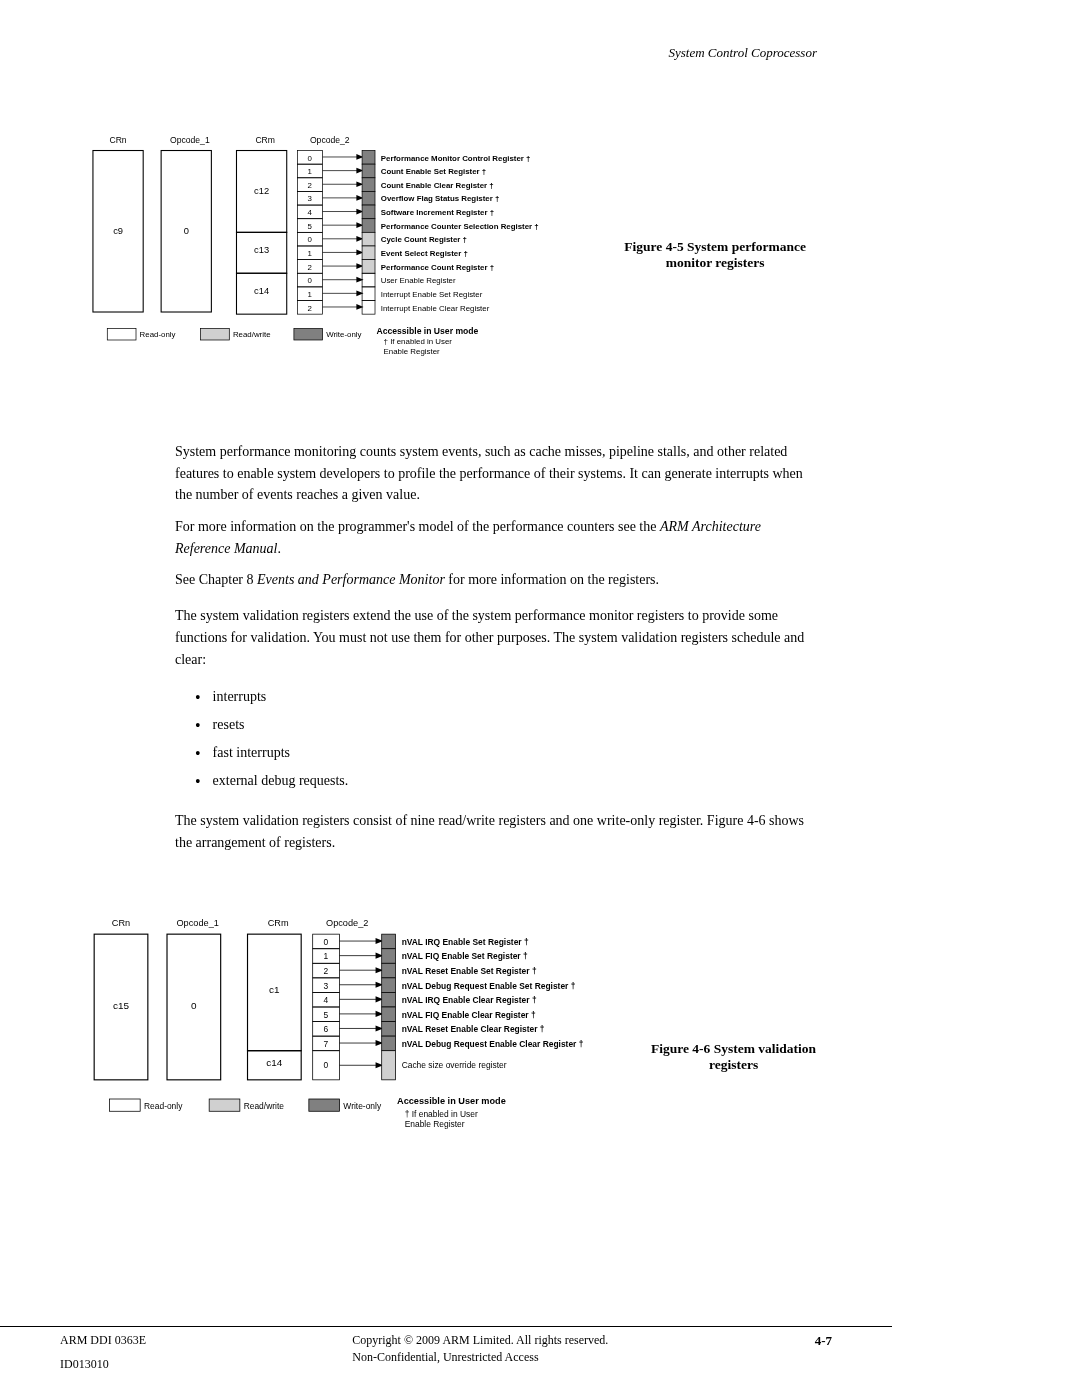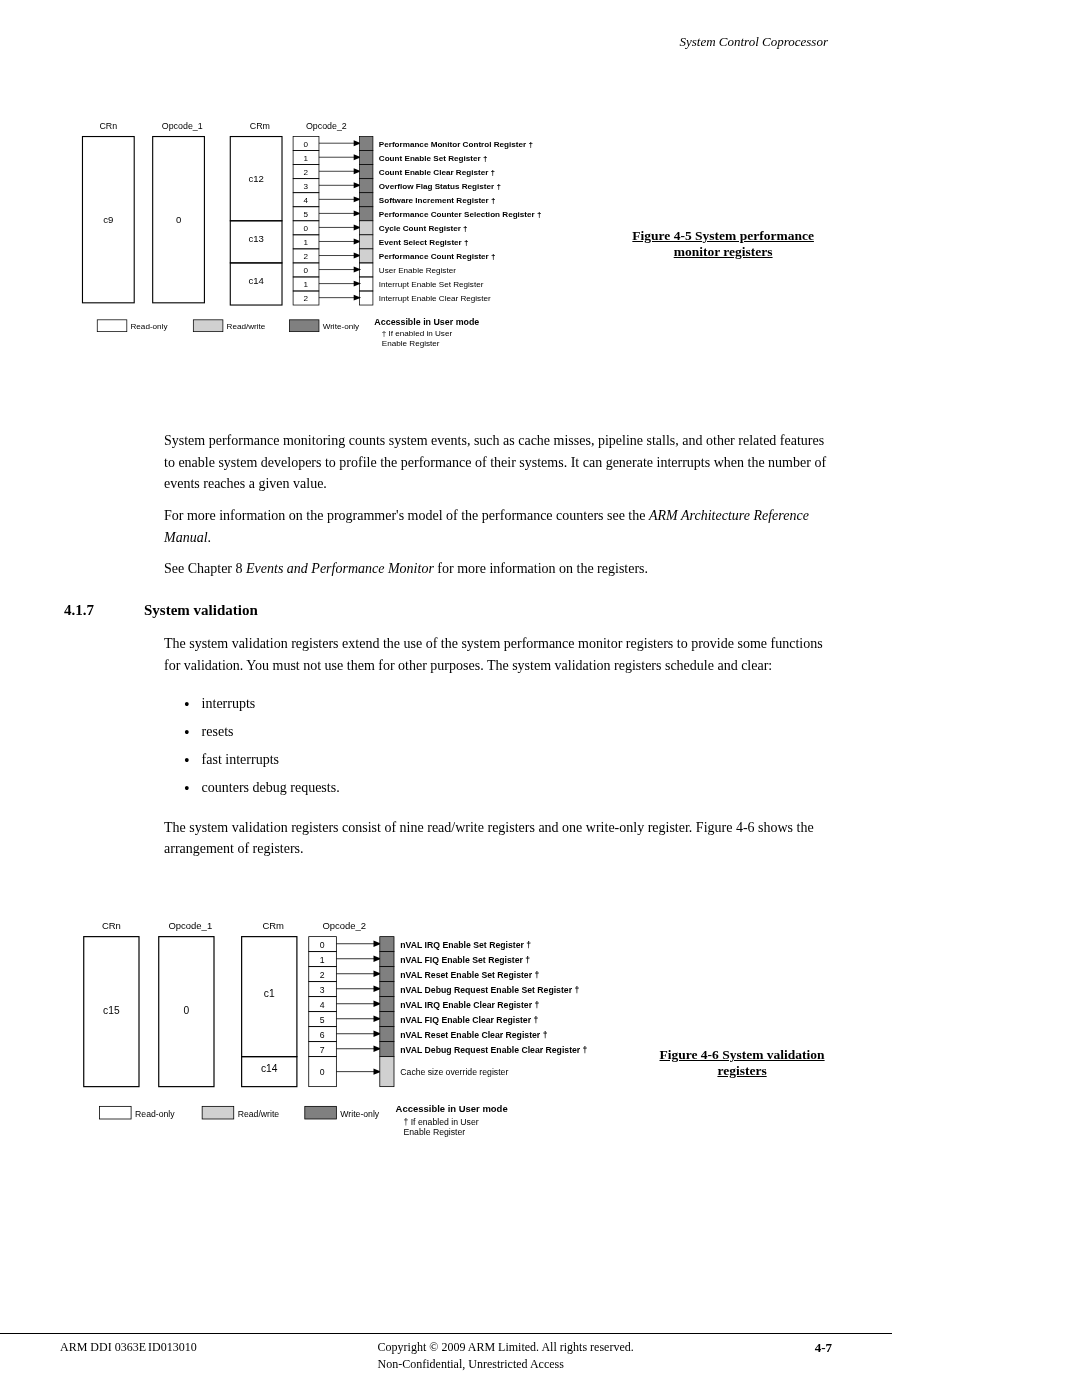--- a/index.html
+++ b/index.html
@@ -9,21 +9,21 @@
       background: #fff;
       color: #000;
       width: 1080px;
       min-height: 1397px;
       position: relative;
     }
 
     .page {
       width: 892px;
       min-height: 1397px;
-      padding: 4px;
+      padding: 15px;
       position: relative;
     }
 
     
     .page-header {
       text-align: right;
       padding: 30px 60px 10px 60px;
       font-style: italic;
       font-size: 13px;
     }
@@ -44,21 +44,20 @@
     
     .diagram-svg {
       display: block;
     }
 
     .figure-caption {
       font-size: 13.5px;
       font-weight: bold;
       text-align: center;
       margin-top: 8px;
-      text-decoration: underline;
     }
 
     
     .text-block {
       margin: 14px 0;
       line-height: 1.55;
       font-size: 14px;
     }
 
     .text-block p {
@@ -106,21 +105,21 @@
       left: 0;
       right: 0;
       border-top: 1px solid #000;
       padding: 6px 60px 0 60px;
       display: flex;
       justify-content: space-between;
       align-items: flex-start;
       font-size: 12px;
     }
 
-    .footer-left { display: flex; flex-direction: row; gap: 2px; }
+    .footer-left { display: flex; flex-direction: column; gap: 9px; }
     .footer-center { display: flex; flex-direction: column; gap: 2px; }
     .footer-right { font-size: 13px; font-weight: bold; }
 
     .indented-text {
       padding-left: 100px;
     }
 
     .indented-text p {
       margin-bottom: 10px;
       line-height: 1.55;
@@ -268,41 +267,37 @@
         <span>For more information on the programmer's model of the performance counters see the</span>
         <span class="italic">ARM Architecture Reference Manual</span>.
       </p>
       <p>
         <span>See Chapter 8</span>
         <span class="italic">Events and Performance Monitor</span>
         <span>for more information on the registers.</span>
       </p>
     </div>
 
-    <div class="section-heading">
-      <span class="section-number">4.1.7</span>
-      <span>System validation</span>
-    </div>
 
     <div class="text-block indented-text">
       <p>The system validation registers extend the use of the system performance monitor registers to provide some functions for validation. You must not use them for other purposes. The system validation registers schedule and clear:</p>
     </div>
 
     <ul class="bullet-list">
       <li>
         <span>interrupts</span>
       </li>
       <li>
         <span>resets</span>
       </li>
       <li>
         <span>fast interrupts</span>
       </li>
       <li>
-        <span>counters debug requests.</span>
+        <span>external debug requests.</span>
       </li>
     </ul>
 
     <div class="text-block indented-text">
       <p>The system validation registers consist of nine read/write registers and one write-only register. Figure 4-6 shows the arrangement of registers.</p>
     </div>
 
     <div class="figure-container">
       <svg class="diagram-svg" width="750" height="370" viewBox="0 0 750 370">
 

